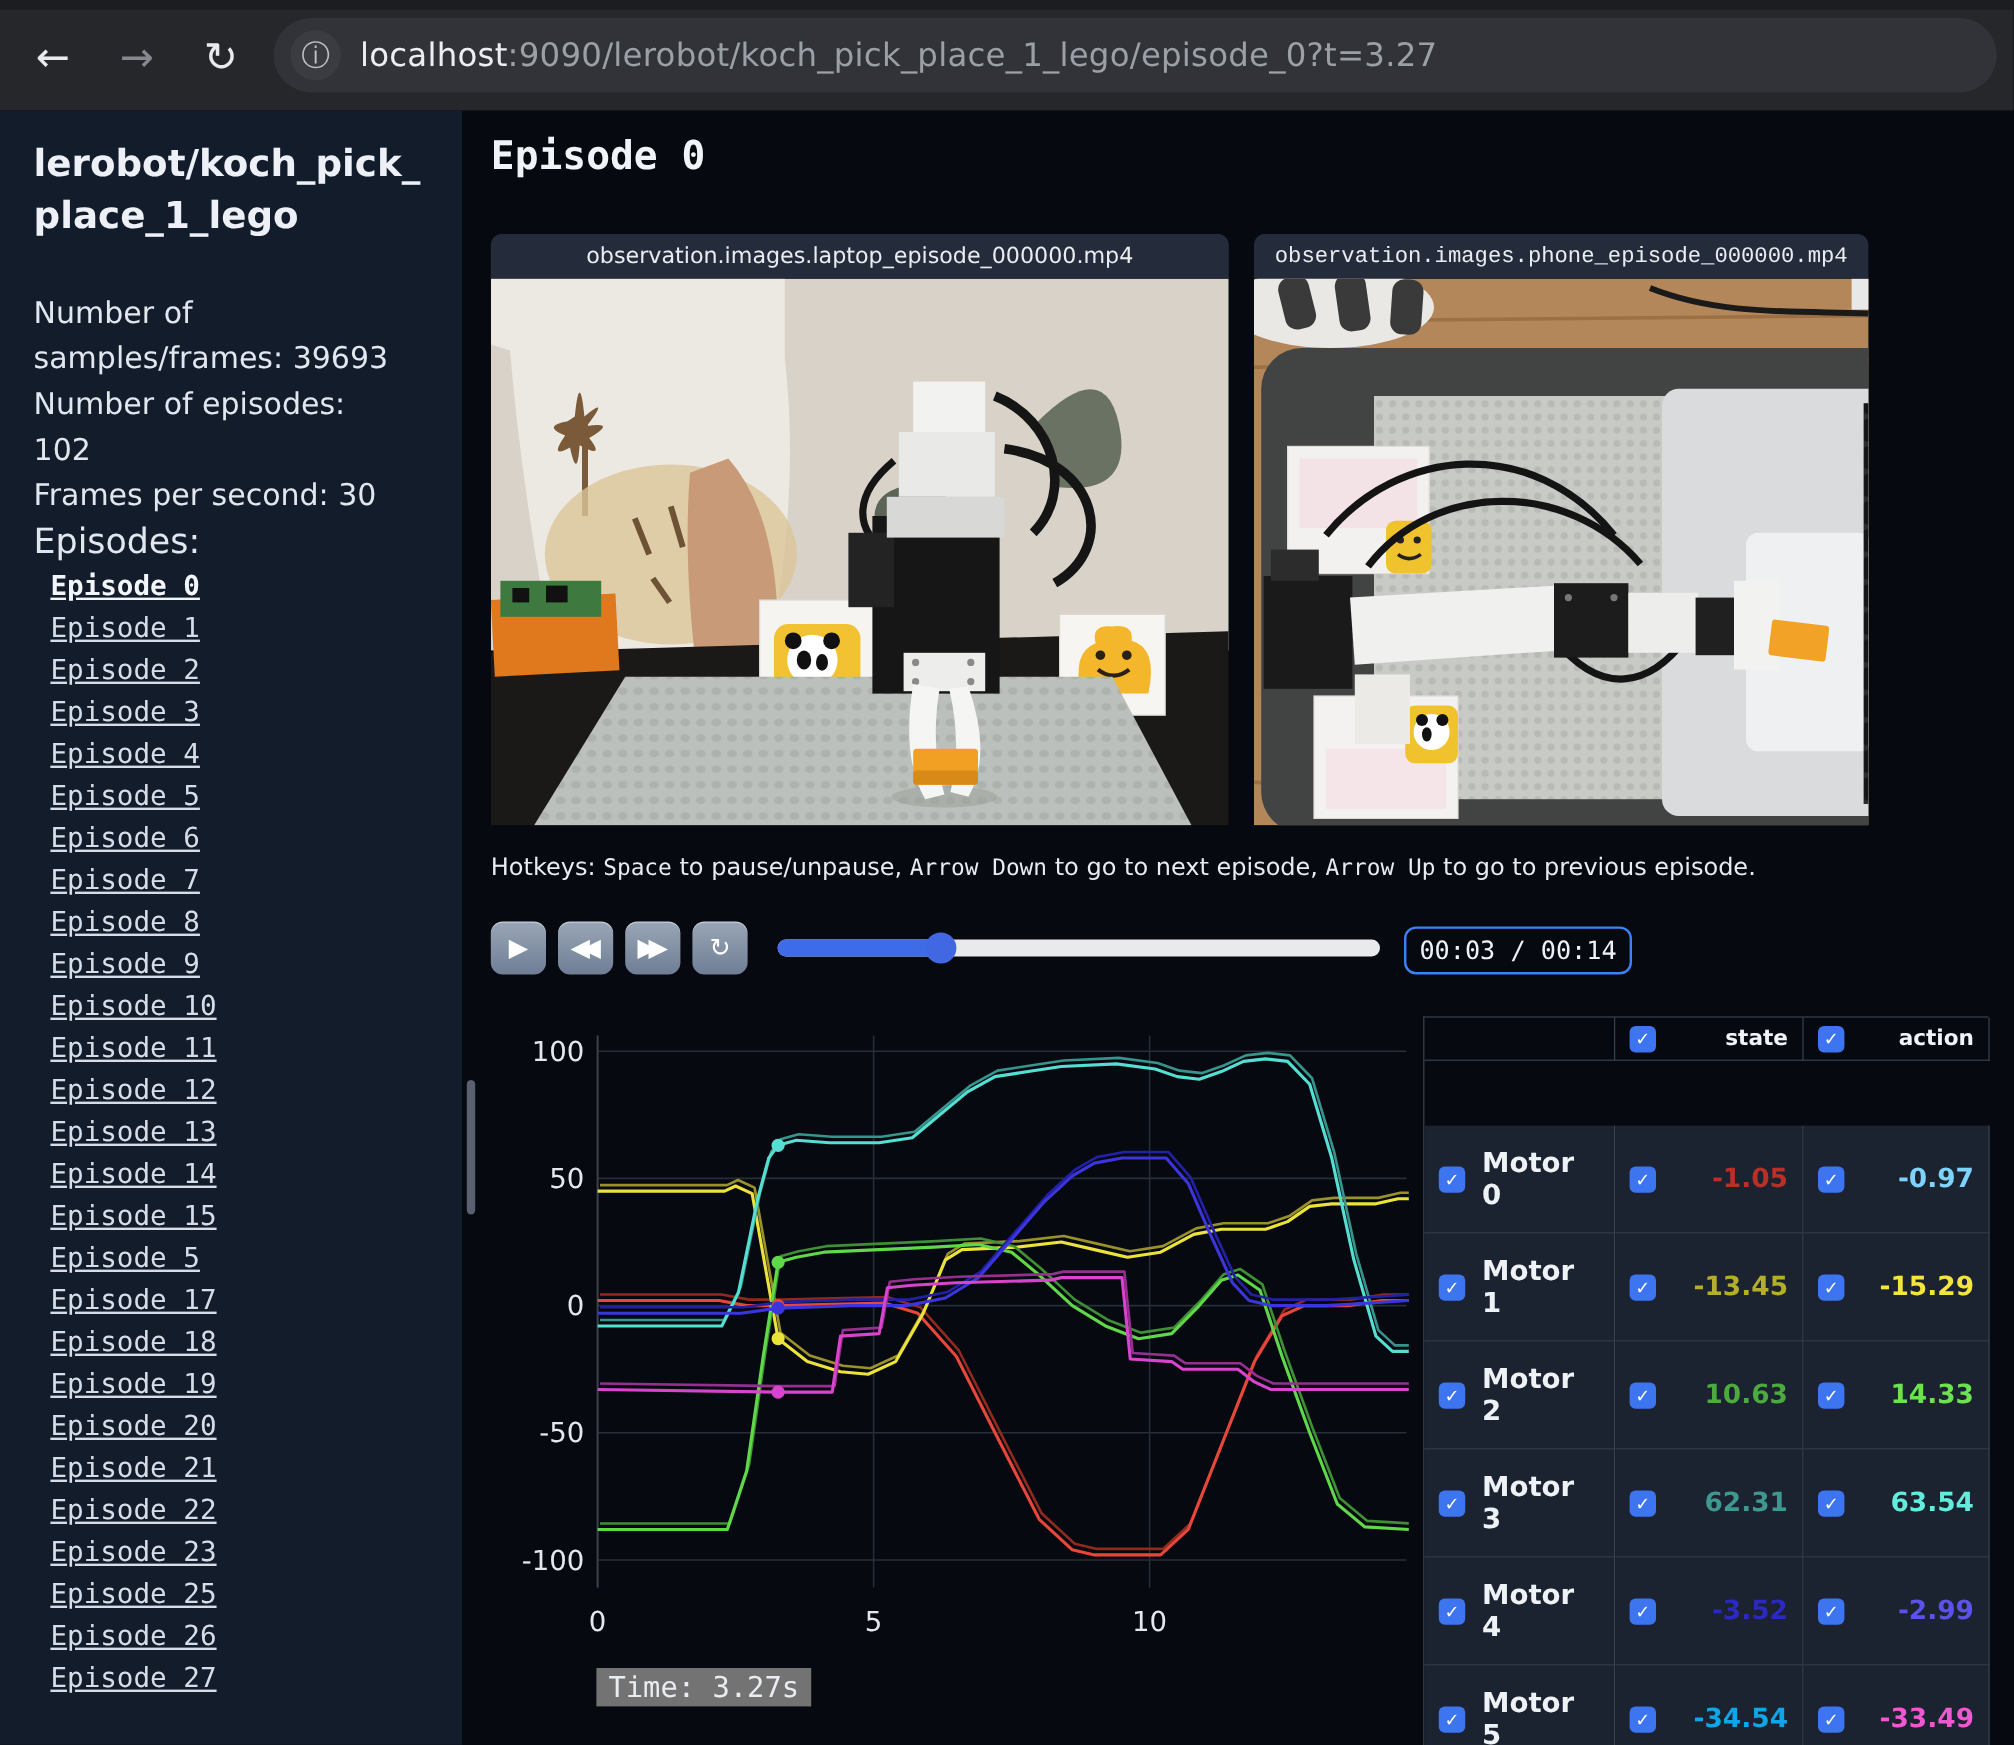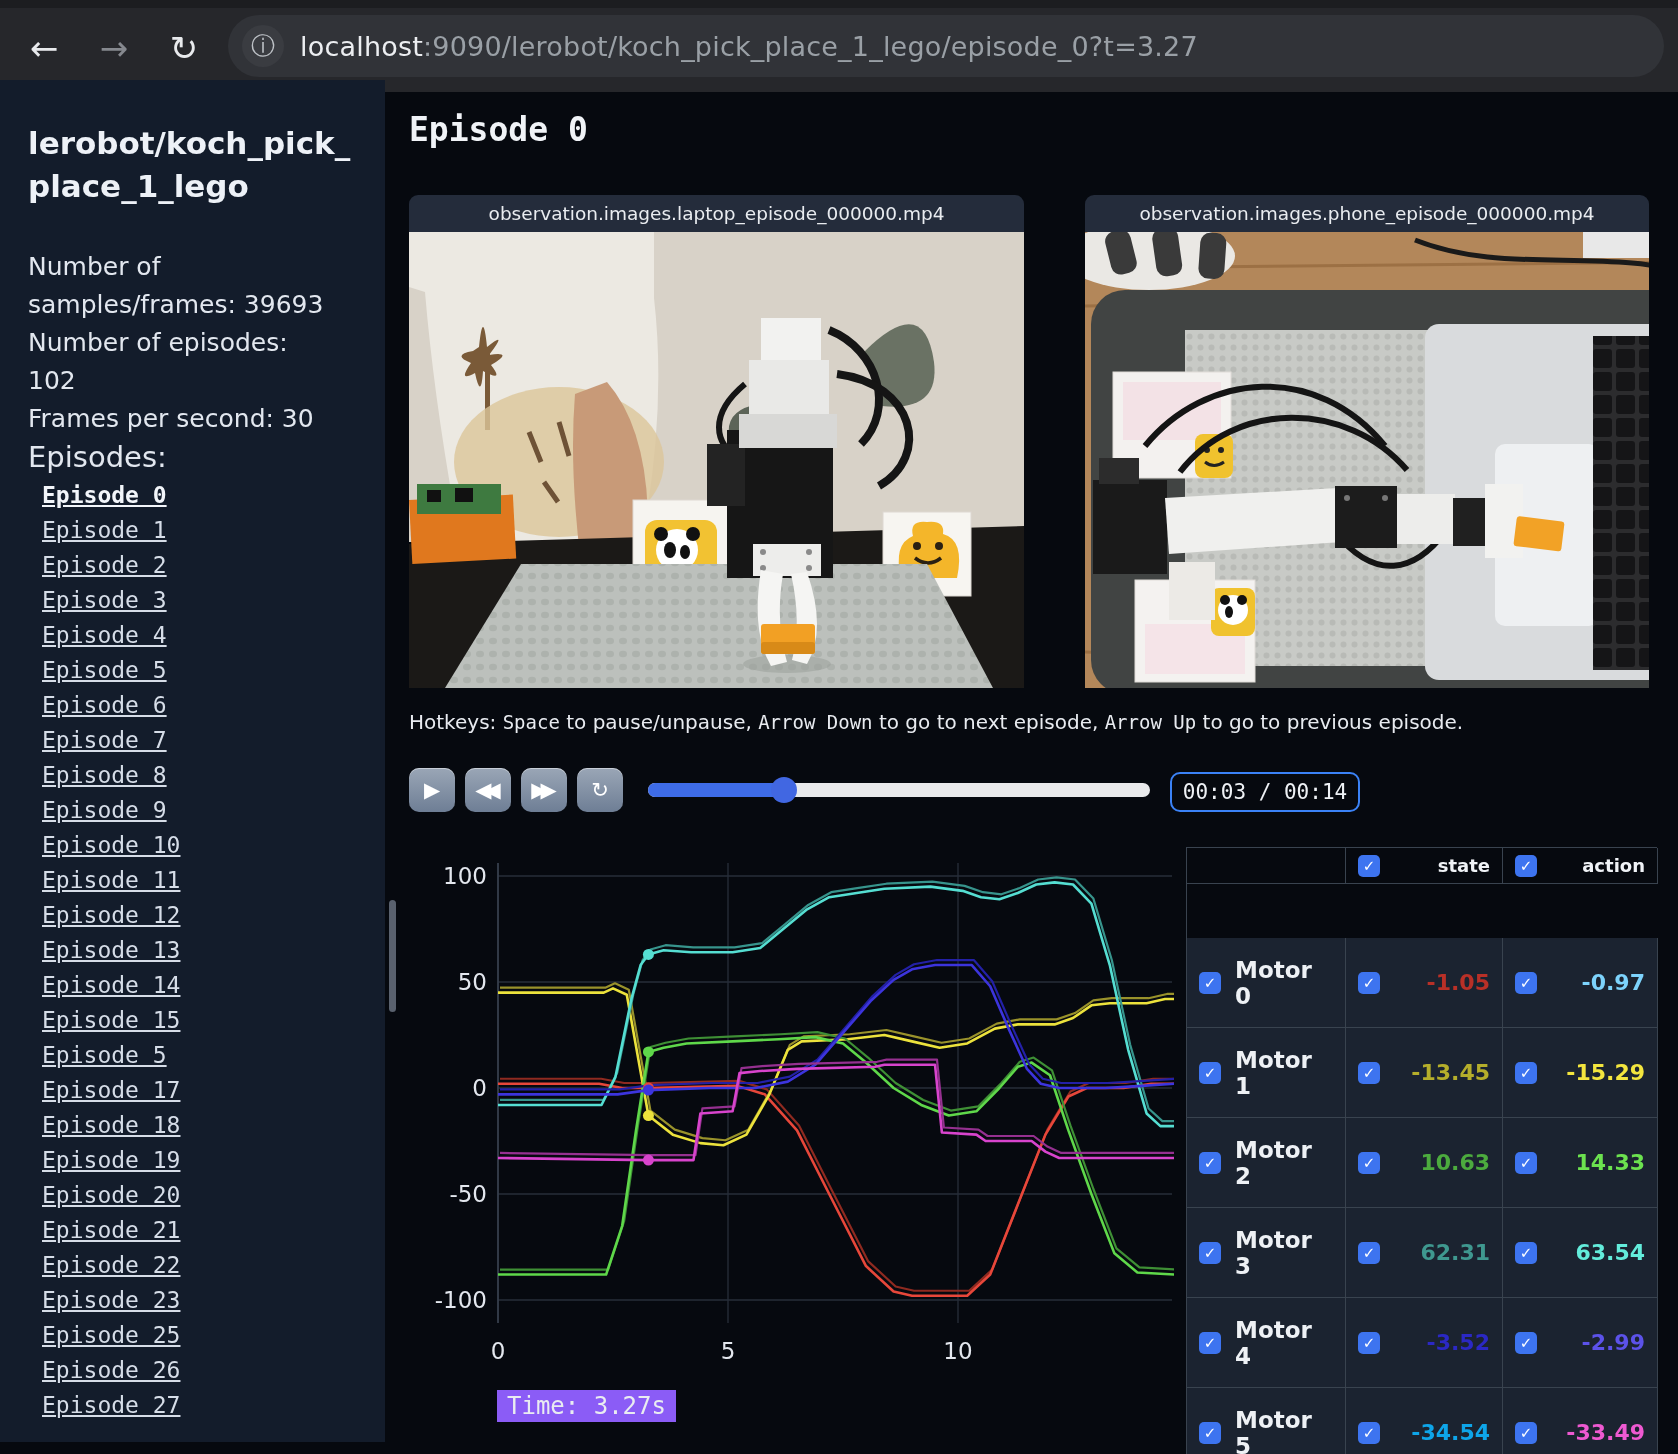--- a/index.html
+++ b/index.html
@@ -15,42 +15,42 @@
   .nav-btn.dim { color:#85888e; }
   .omnibox { position:absolute; left:228px; top:15px; width:1436px; height:62px; background:#313338;
              border-radius:31px; display:flex; align-items:center; }
   .omni-info { width:42px; height:42px; margin-left:14px; border-radius:50%; background:#3a3c41;
                color:#bdc1c6; display:flex; align-items:center; justify-content:center; font-size:24px; }
   .omni-url { margin-left:16px; font-size:27px; letter-spacing:.2px; white-space:nowrap; }
   .omni-url .host { color:#eceef1; }
   .omni-url .rest { color:#9aa0a6; }
 
   
-  .sidebar { position:absolute; left:0; top:80px; width:385px; height:1362px; background:#131c2b;
-             color:#dfe5ee; padding:42px 20px 0 28px; overflow:hidden; }
+  .sidebar { position:absolute; left:0; top:92px; width:385px; height:1362px; background:#131c2b;
+             color:#dfe5ee; padding:24px 20px 0 28px; overflow:hidden; }
   .ds-title { font-size:31px; font-weight:bold; color:#edf1f7; line-height:1.38;
               word-break:break-all; width:330px; margin-bottom:40px; }
   .ds-stats { width:300px; font-size:25px; line-height:38px; color:#e2e7ef; }
   .ep-label { font-size:29px; line-height:38px; color:#e2e7ef; }
   .ep-list { margin-left:14px; margin-top:2px; }
   .ep-list a { display:block; font-family:"DejaVu Sans Mono","Liberation Mono",monospace;
                font-size:23px; line-height:35px; color:#d6dde8; text-decoration:underline; cursor:pointer; }
   .ep-list a.active { font-weight:bold; color:#f2f5fa; }
 
   
   .main-heading { position:absolute; left:409px; top:110px; font-size:33px; font-weight:bold; color:#f0f3f7; }
   .scroll-thumb { position:absolute; left:389px; top:900px; width:7px; height:112px;
                   background:#59616e; border-radius:4px; }
 
   .video-card { position:absolute; top:195px; height:493px; }
   .video-card .cap { height:37px; background:#242c3b; border-radius:9px 9px 0 0; color:#e9ecf0;
                      font-size:18.5px; display:flex; align-items:center; justify-content:center; }
   .video-card .frame { position:relative; height:456px; overflow:hidden; }
   #video-left  { left:409px;  width:615px; }
-  #video-right { left:1085px; width:564px; }
+  #video-right { left:1045px; width:512px;font-family:Liberation Mono, monospace; }
 
   .hotkeys { position:absolute; left:409px; top:710px; font-size:20px; color:#e8ebf0; white-space:nowrap; }
   .hotkeys .mono { font-size:19px; }
 
   
   .ctl-btn { position:absolute; top:768px; width:46px; height:44px; border-radius:10px;
              background:linear-gradient(#9aa6b6,#6e7e95); box-shadow:inset 0 1px 0 rgba(255,255,255,.45);
              color:#fff; display:flex; align-items:center; justify-content:center; font-size:21px; cursor:pointer; }
   .ctl-btn .tight { letter-spacing:-7px; margin-right:7px; }
   .slider { position:absolute; left:648px; top:783px; width:502px; height:14px; background:#e9eaec;
@@ -58,21 +58,21 @@
   .slider-fill { height:100%; background:#3e6ce8; border-radius:7px 0 0 7px; }
   .slider-thumb { position:absolute; top:-6px; width:26px; height:26px; border-radius:50%;
                   background:#4167e2; }
   .time-box { position:absolute; left:1170px; top:772px; width:190px; height:40px;
               border:2px solid #3b82f6; border-radius:10px; color:#eef1f5; font-size:21px;
               display:flex; align-items:center; justify-content:center; }
 
   
   .chart-wrap { position:absolute; left:409px; top:855px; width:765px; height:520px; }
   .time-label { position:absolute; left:497px; top:1390px; font-size:24px; color:#e9ecf1;
-                background:#8b5cf6; padding:2px 10px; }
+                background:#737373; padding:2px 10px; }
 
   
   .motor-table { position:absolute; left:1186px; top:847px; width:471px;
                  display:grid; grid-template-columns:159px 157px 155px;
                  grid-auto-rows:90px; border-top:1px solid #39434f; border-left:1px solid #39434f; }
   .mt-cell { border-right:1px solid #39434f; border-bottom:1px solid #39434f;
              display:flex; align-items:center; padding:0 12px; }
   .mt-head { height:36px; background:transparent; }
   .mt-row  { background:#1b2330; }
   .hd-lab { margin-left:auto; font-size:18px; font-weight:bold; color:#f0f3f7; }

